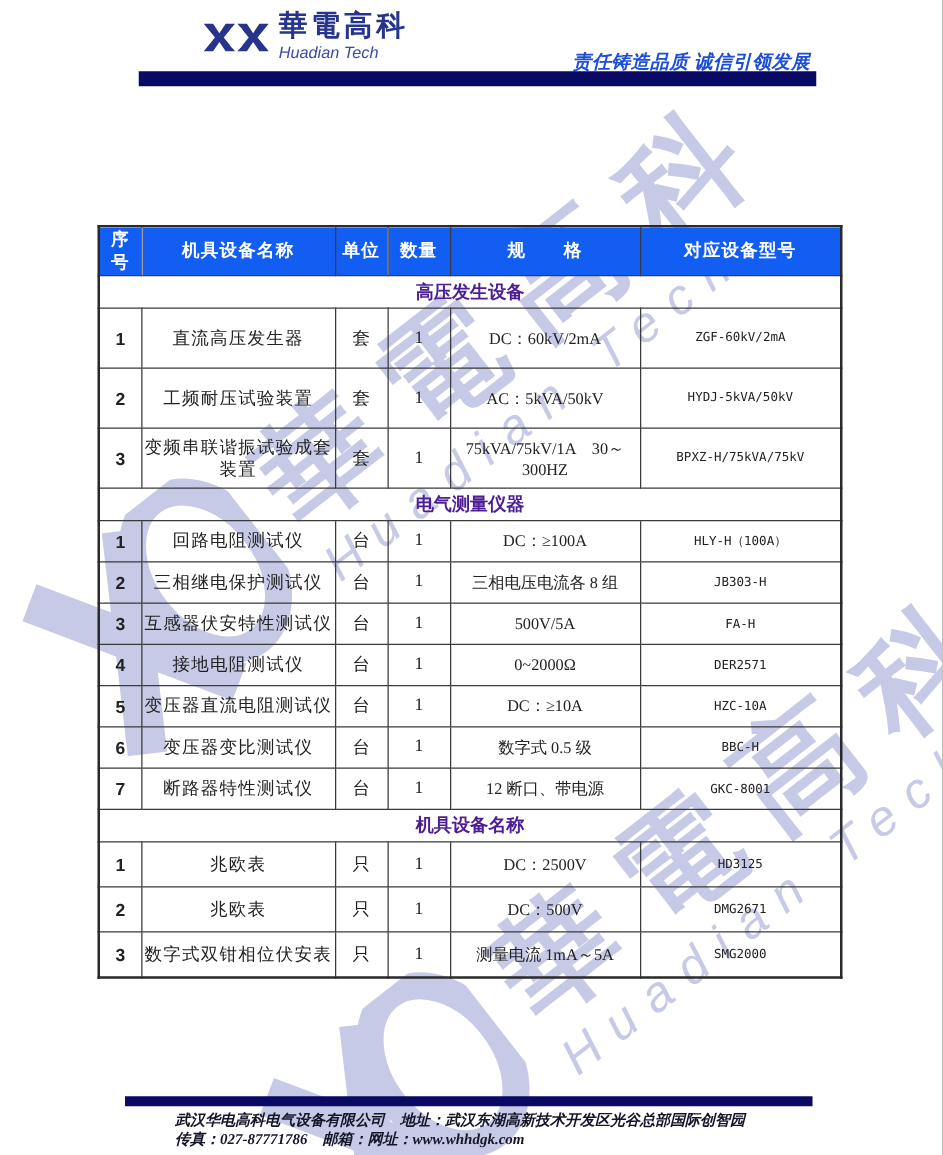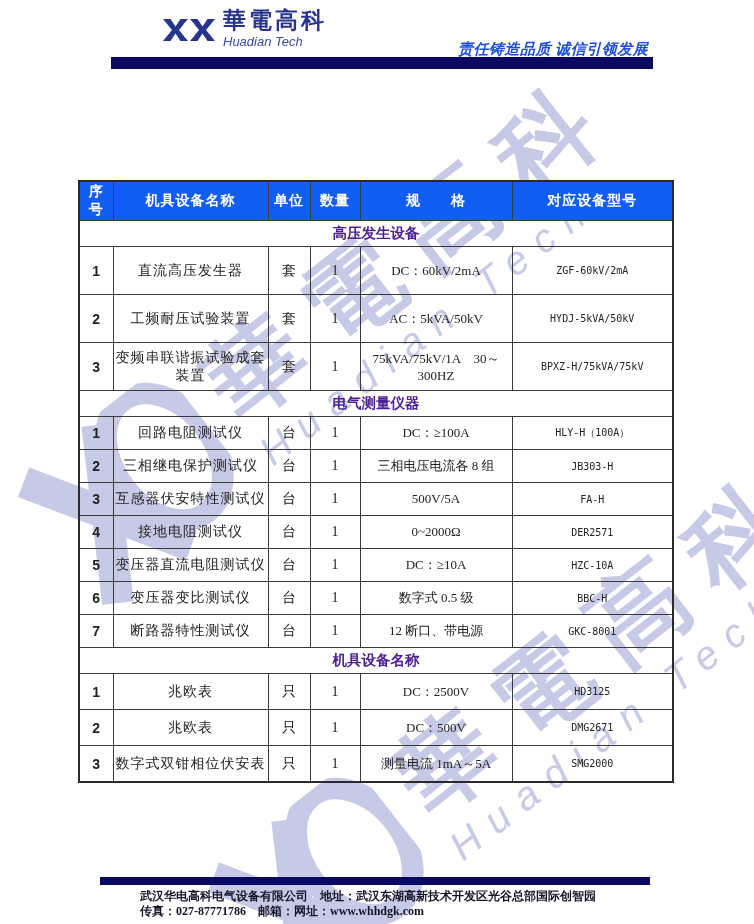--- a/index.html
+++ b/index.html
@@ -55,21 +55,21 @@
   td.c1{text-align:left;padding-left:5px;font-size:14px;letter-spacing:1px;margin-left:23px;}
   td.c2,td.c3{font-size:14px;}
   td.c4{font-size:13px;margin-top:29px;}
   td.c5{font-weight:400;font-size:10px;
         font-family:"DejaVu Sans Mono","Liberation Mono",monospace;}
   
   .foot-bar{position:absolute;left:100px;top:877px;width:550px;height:8px;
             background:#0a0a64;z-index:2;}
   .footer-text{position:absolute;left:140px;top:889px;z-index:2;
                font-size:12px;line-height:15px;color:#15152a;font-weight:600;
-               font-family:"Liberation Serif",serif;}
+               font-family:"Liberation Serif",serif;font-style:italic;}
 </style>
 </head>
 <body>
 
 <div class="page">
 
   <div class="wm-layer">
     <div class="wm" style="left:55px;top:470px;">
       <svg class="wm-mark" width="200" height="170" viewBox="0 0 120 100">
         <g stroke="currentColor" fill="none">

